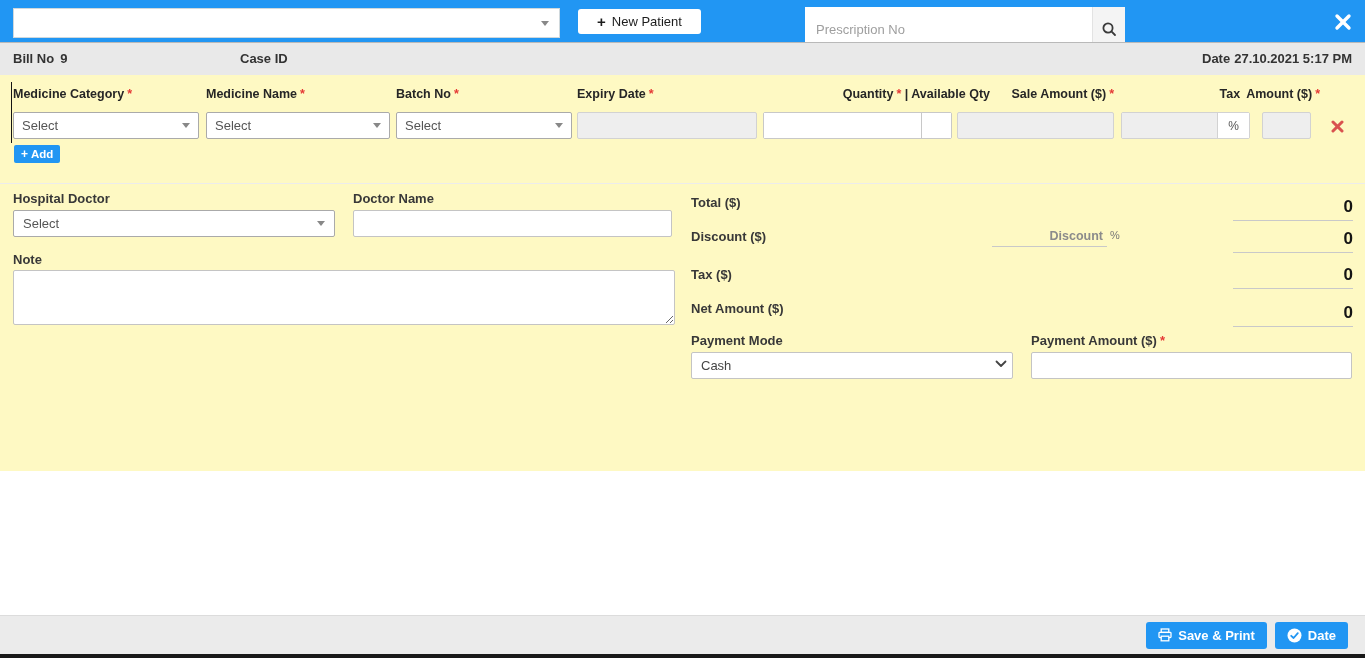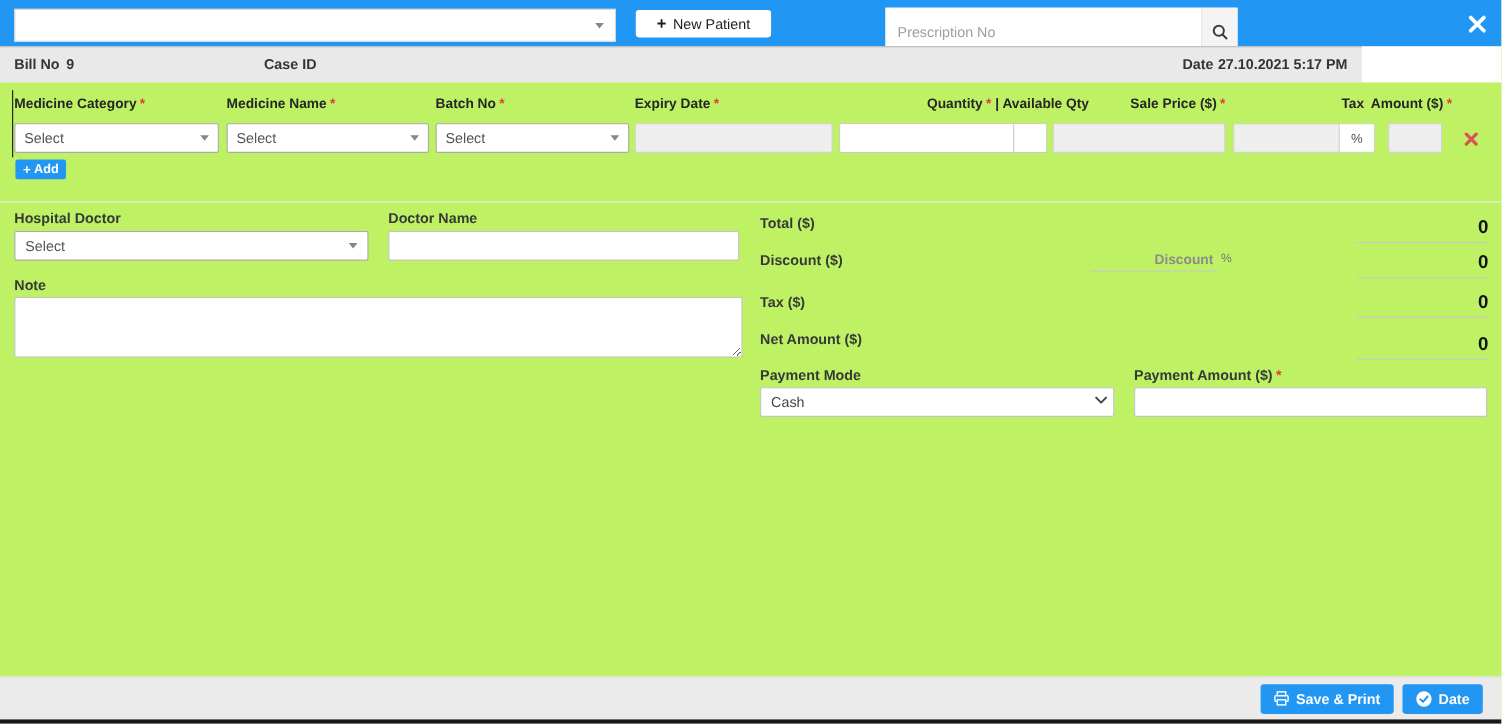--- a/index.html
+++ b/index.html
@@ -21,30 +21,30 @@
   .btn-new-patient .plus { font-weight:700; font-size:15px; line-height:1; }
   .rx-wrap { position:absolute; left:805px; top:7px; width:320px; height:44px; display:flex; background:#fff; }
   .rx-input { flex:1; border:none; outline:none; padding:0 11px; font-family:inherit; font-size:13px; color:#333; }
   .rx-input::placeholder { color:#9e9e9e; }
   .rx-btn { width:33px; border:none; background:#f4f4f4; border-left:1px solid #e3e3e3;
     display:flex; align-items:center; justify-content:center; cursor:pointer; }
   .close-btn { position:absolute; left:1332px; top:11px; width:22px; height:22px; background:transparent;
     border:none; cursor:pointer; display:flex; align-items:center; justify-content:center; }
 
   
-  .infobar { position:absolute; top:42px; left:0; width:1238px; height:33px; background:#e9e9e9;
+  .infobar { position:absolute; top:42px; left:0; width:1365px; height:33px; background:#e9e9e9;
     border-top:1px solid #b9b9b9; font-size:13px; font-weight:700; color:#333; }
   .infobar .bill { position:absolute; left:13px; top:0; line-height:32px; }
   .infobar .bill b { margin-left:6px; }
   .infobar .case { position:absolute; left:240px; top:0; line-height:32px; }
   .infobar .date { position:absolute; right:13px; top:0; line-height:32px; }
   .infobar .date b { margin-left:4px; }
 
   
-  .content { position:absolute; top:75px; left:0; width:1365px; height:540px; background:#bef264; }
+  .content { position:absolute; top:75px; left:0; width:1365px; height:396px; background:#fef9c3; }
   .vline { position:absolute; left:11px; top:7px; width:1px; height:61px; background:#141414; }
 
   .th { position:absolute; top:12px; font-size:12.5px; font-weight:700; color:#262626; white-space:nowrap; }
   .req { color:#e53935; margin-left:3px; font-weight:700; }
   .h-cat { left:13px; } .h-name { left:206px; } .h-batch { left:396px; } .h-exp { left:577px; }
   .h-qty { left:763px; width:227px; text-align:right; }
   .h-sale { left:957px; width:157px; text-align:right; }
   .h-taxamt { left:1120px; width:200px; text-align:right; }
   .h-taxamt .gap { display:inline-block; width:6px; }
 
@@ -158,21 +158,21 @@
   </div>
 
   <div class="content">
     <div class="vline"></div>
 
     <div class="th h-cat"><span>Medicine Category</span><span class="req">*</span></div>
     <div class="th h-name"><span>Medicine Name</span><span class="req">*</span></div>
     <div class="th h-batch"><span>Batch No</span><span class="req">*</span></div>
     <div class="th h-exp"><span>Expiry Date</span><span class="req">*</span></div>
     <div class="th h-qty"><span>Quantity</span><span class="req">*</span> <span>| Available Qty</span></div>
-    <div class="th h-sale"><span>Sale Price ($)</span><span class="req">*</span></div>
+    <div class="th h-sale"><span>Sale Amount ($)</span><span class="req">*</span></div>
     <div class="th h-taxamt"><span>Tax</span><span class="gap"></span><span>Amount ($)</span><span class="req">*</span></div>
 
     <div class="sel sel-cat">
       <span class="sel-text">Select</span>
       <span class="caret"></span>
     </div>
     <div class="sel sel-name">
       <span class="sel-text">Select</span>
       <span class="caret"></span>
     </div>

